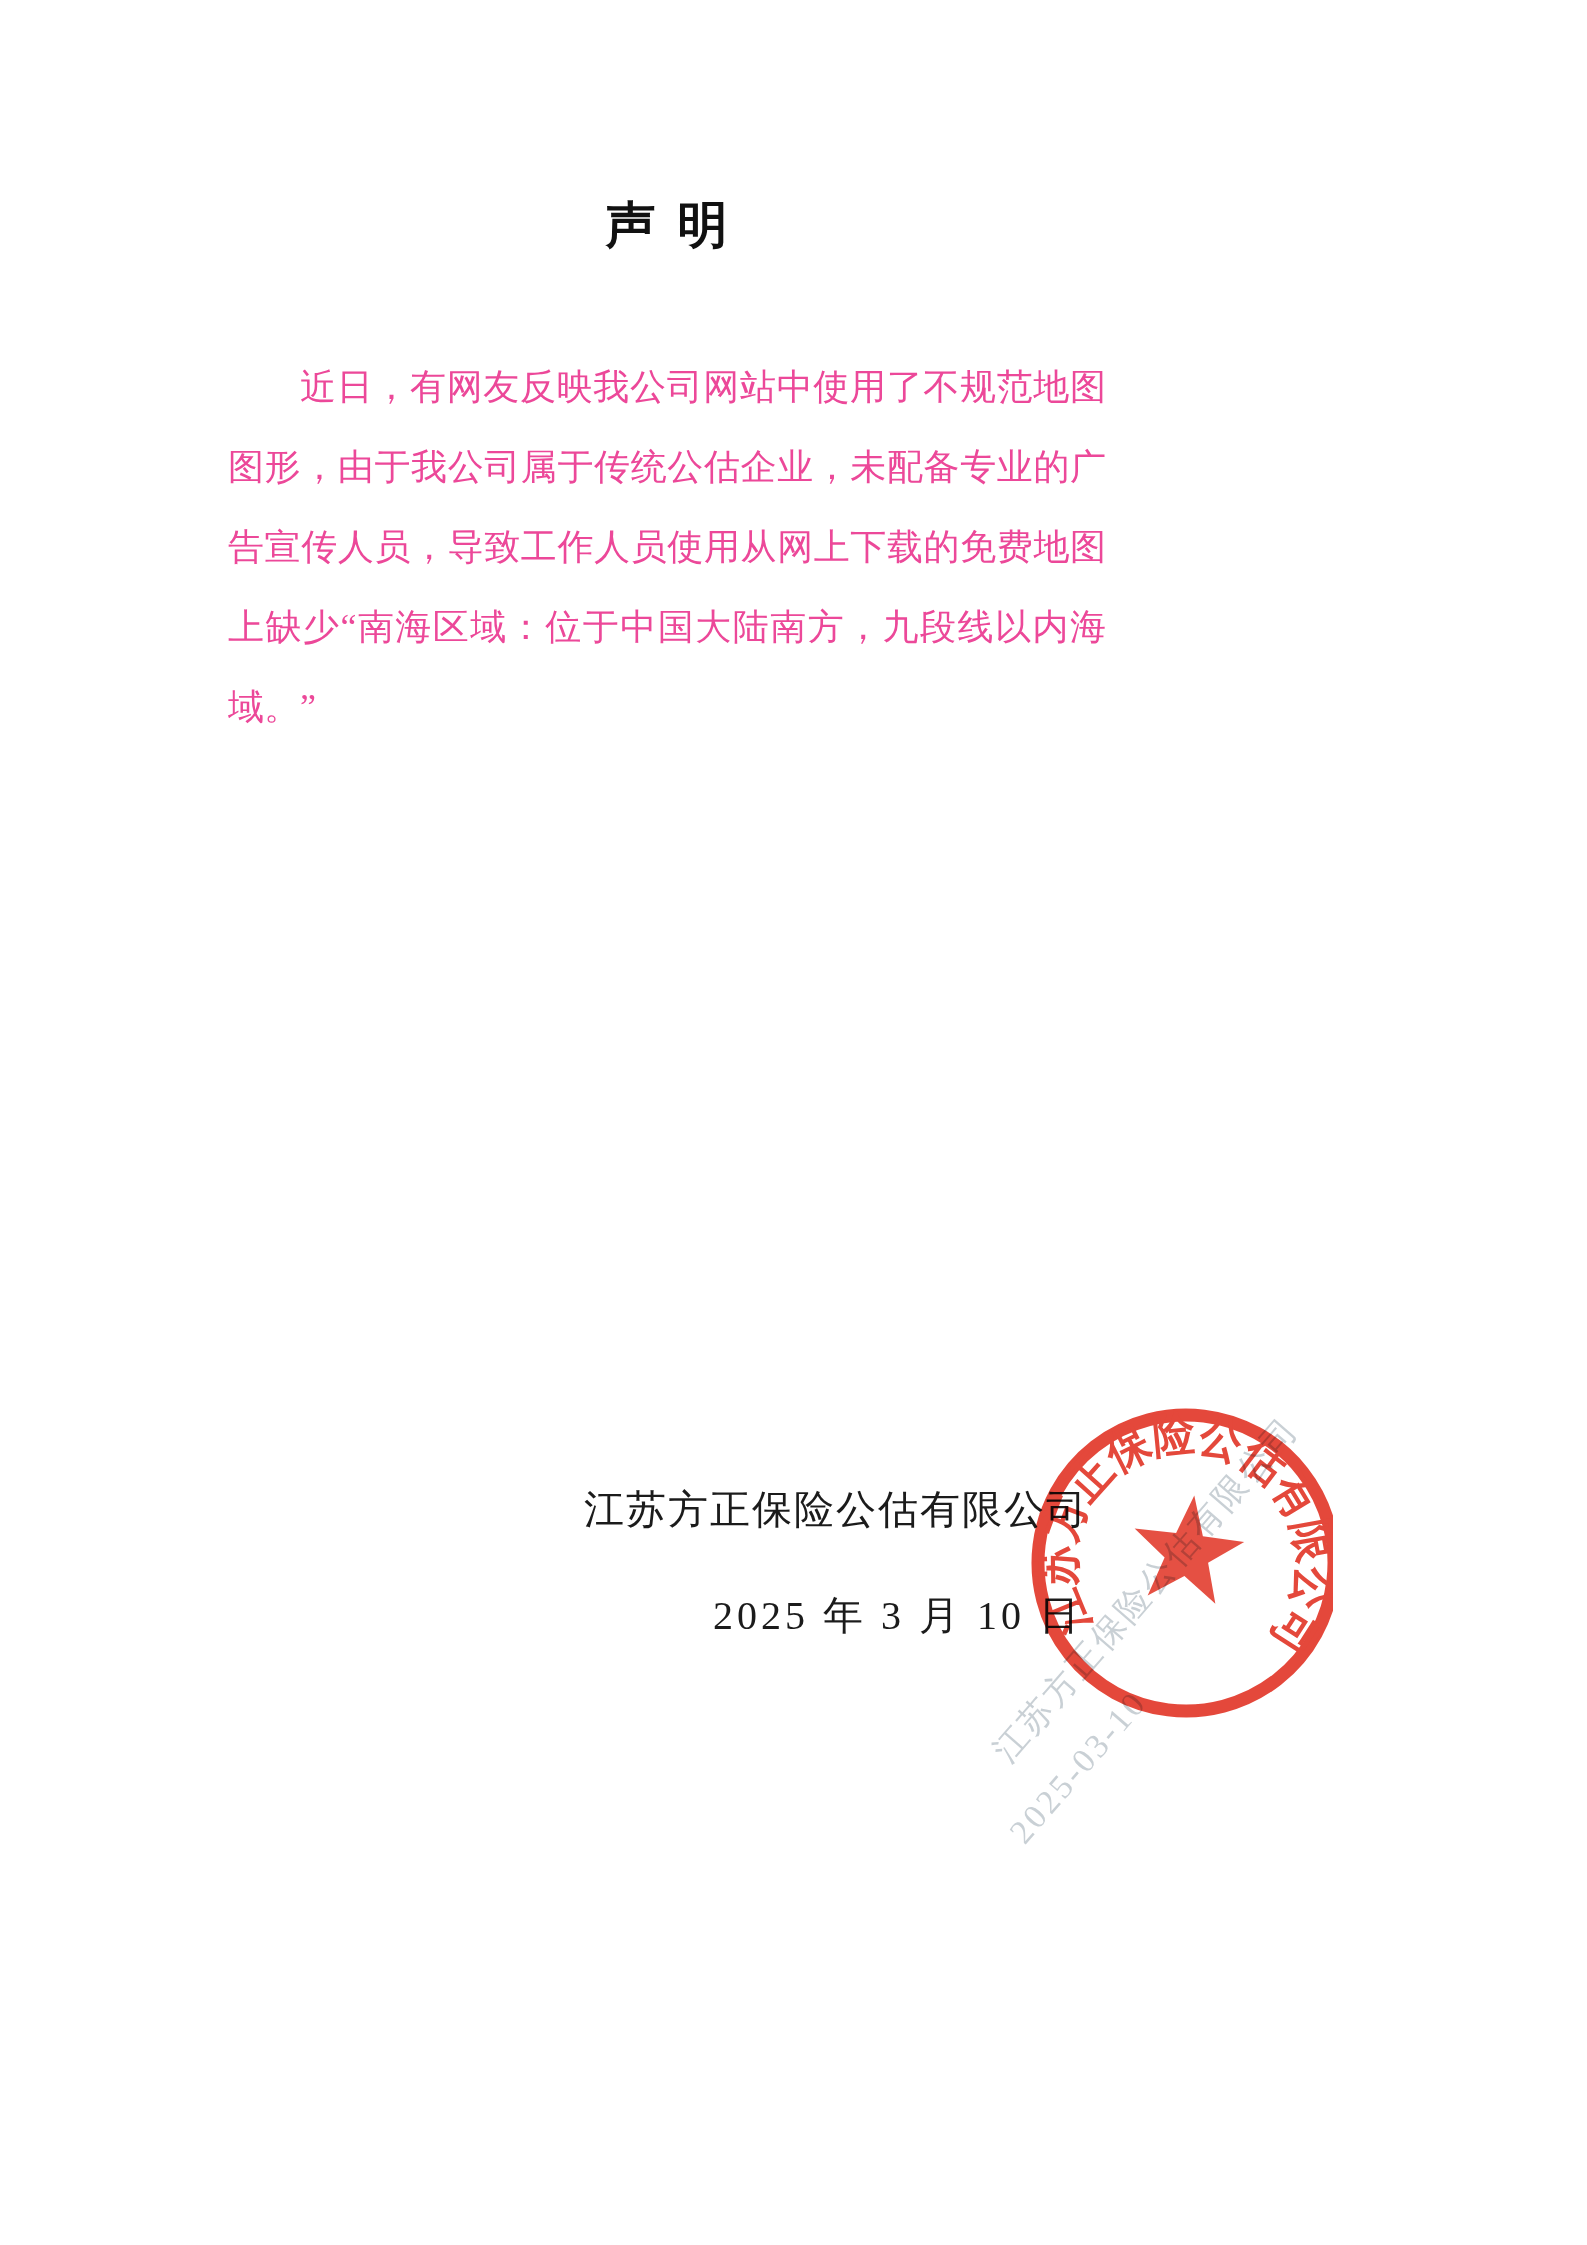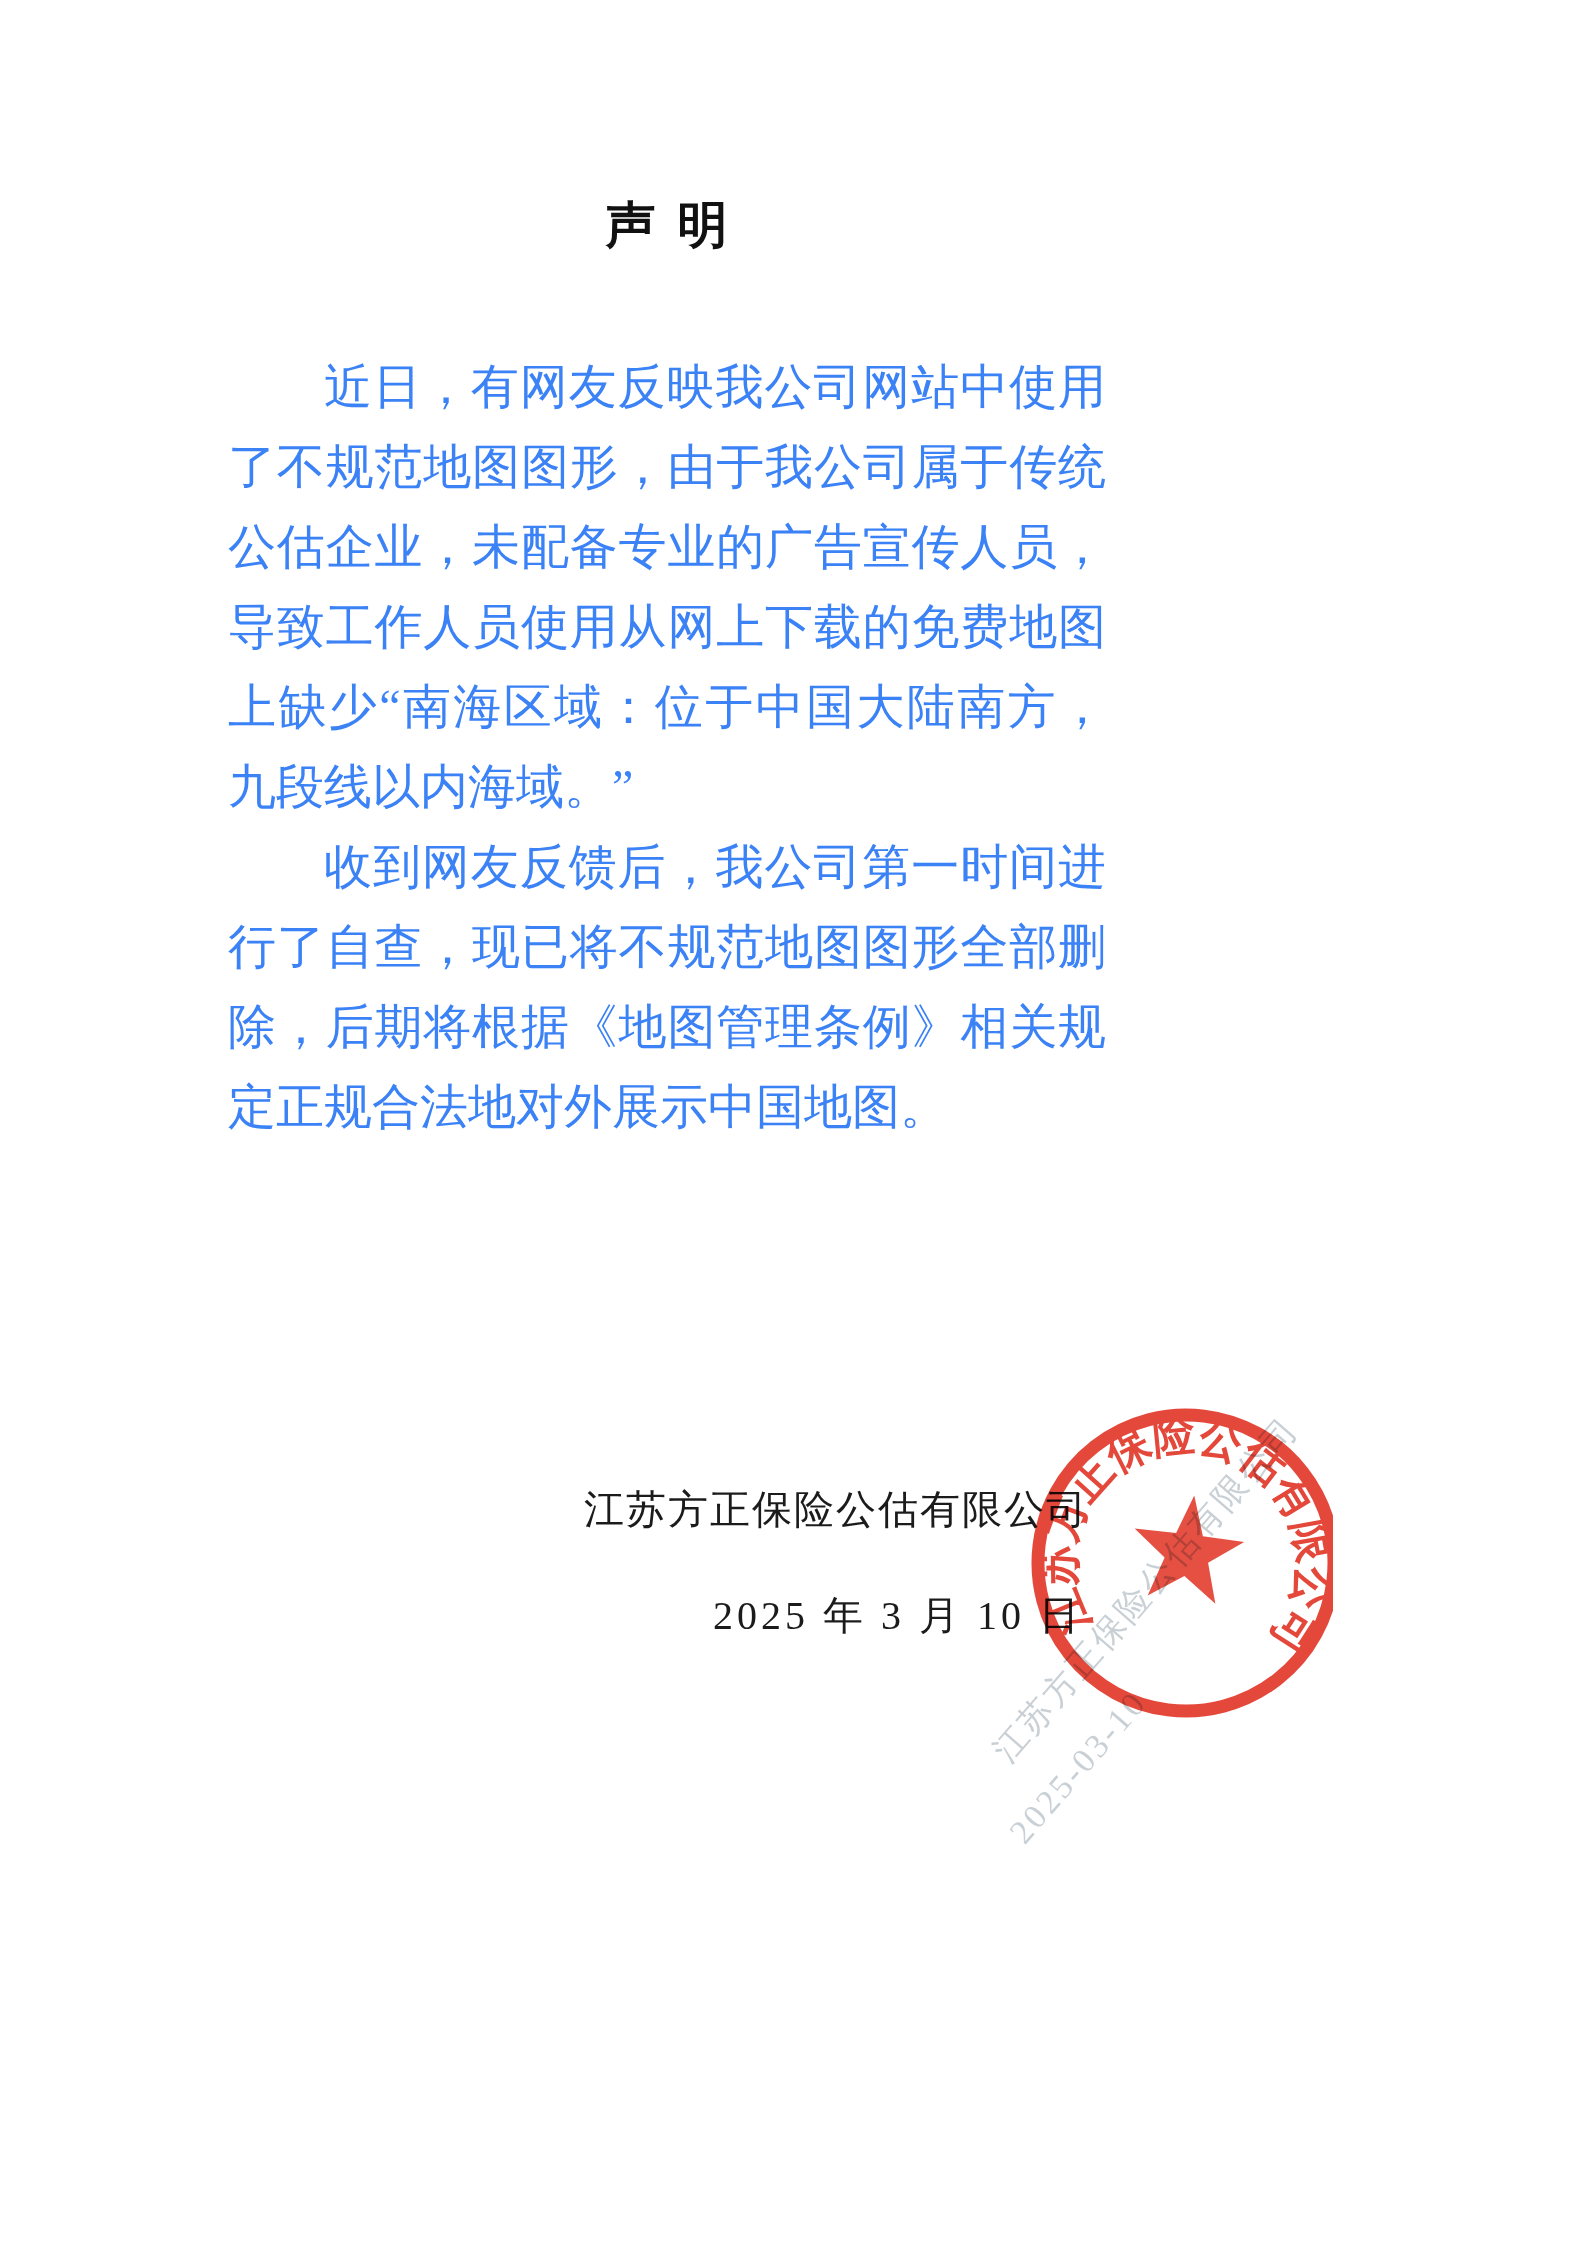--- a/index.html
+++ b/index.html
@@ -19,24 +19,24 @@
     margin-top: 192px;
     text-align: center;
     font-size: 50px;
     font-weight: bold;
     letter-spacing: 22px;
     padding-left: 22px; 
     color: #111;
   }
   .body-text {
     margin: 88px 227px 0 228px;
-    font-size: 48px;
+    font-size: 36px;
     line-height: 80px;
     text-align: justify;
-    color: #3b82f6;
+    color: #ec4899;
   }
   .body-text p {
     text-indent: 2em;
     margin: 0;
   }
   .sig-company {
     position: absolute;
     top: 1482px;
     right: 245px;
     font-size: 40px;
@@ -85,21 +85,20 @@
 </style>
 </head>
 <body>
 
 <div class="page">
 
   <h1 class="title">声明</h1>
 
   <div class="body-text">
     <p>近日，有网友反映我公司网站中使用了不规范地图图形，由于我公司属于传统公估企业，未配备专业的广告宣传人员，导致工作人员使用从网上下载的免费地图上缺少“南海区域：位于中国大陆南方，九段线以内海域。”</p>
-    <p>收到网友反馈后，我公司第一时间进行了自查，现已将不规范地图图形全部删除，后期将根据《地图管理条例》相关规定正规合法地对外展示中国地图。</p>
   </div>
 
   <div class="sig-company">江苏方正保险公估有限公司</div>
 
   <div class="sig-date">2025 年 3 月 10 日</div>
 
   <div class="watermark wm1">江苏方正保险公估有限公司</div>
 
   <div class="watermark wm2">2025-03-10</div>
 

